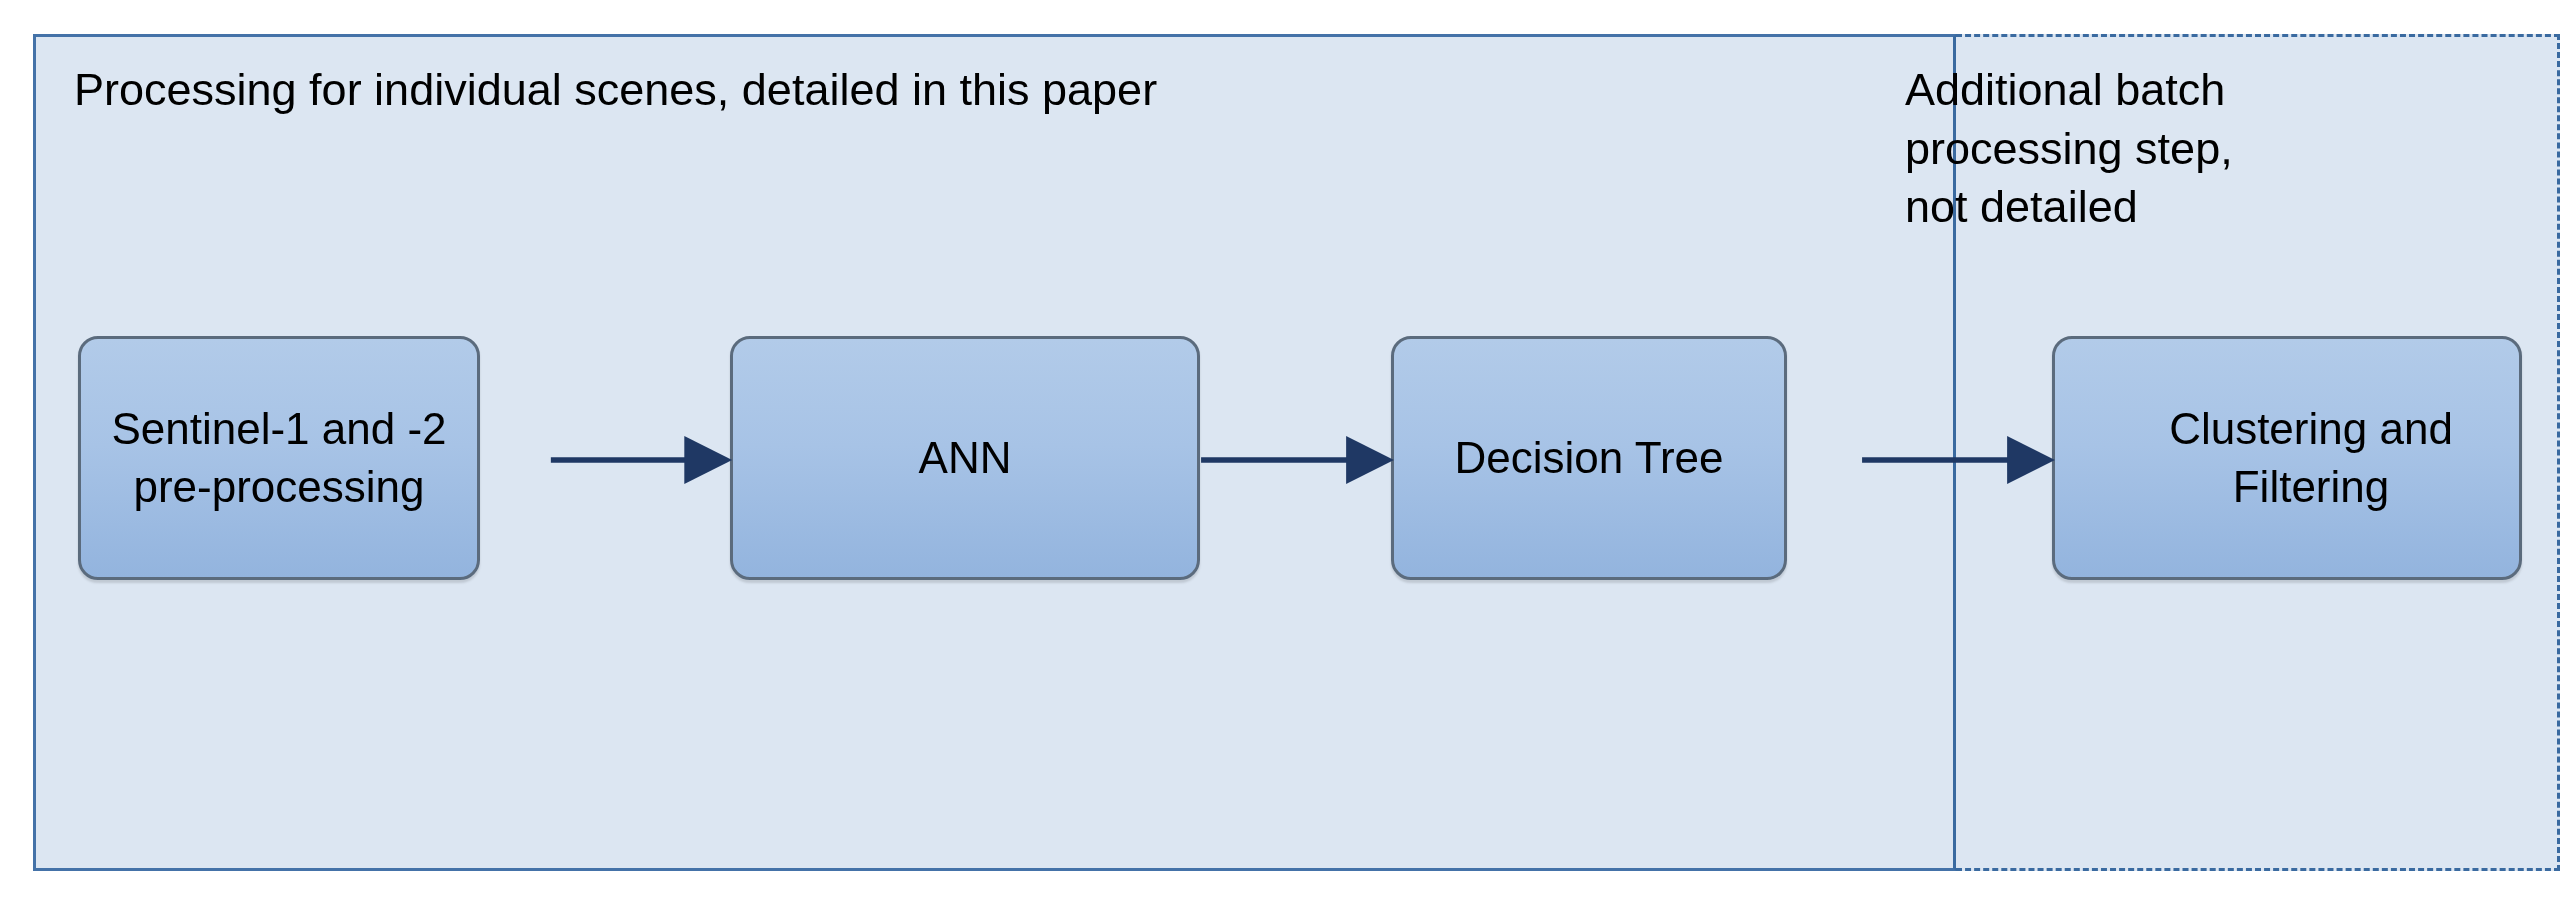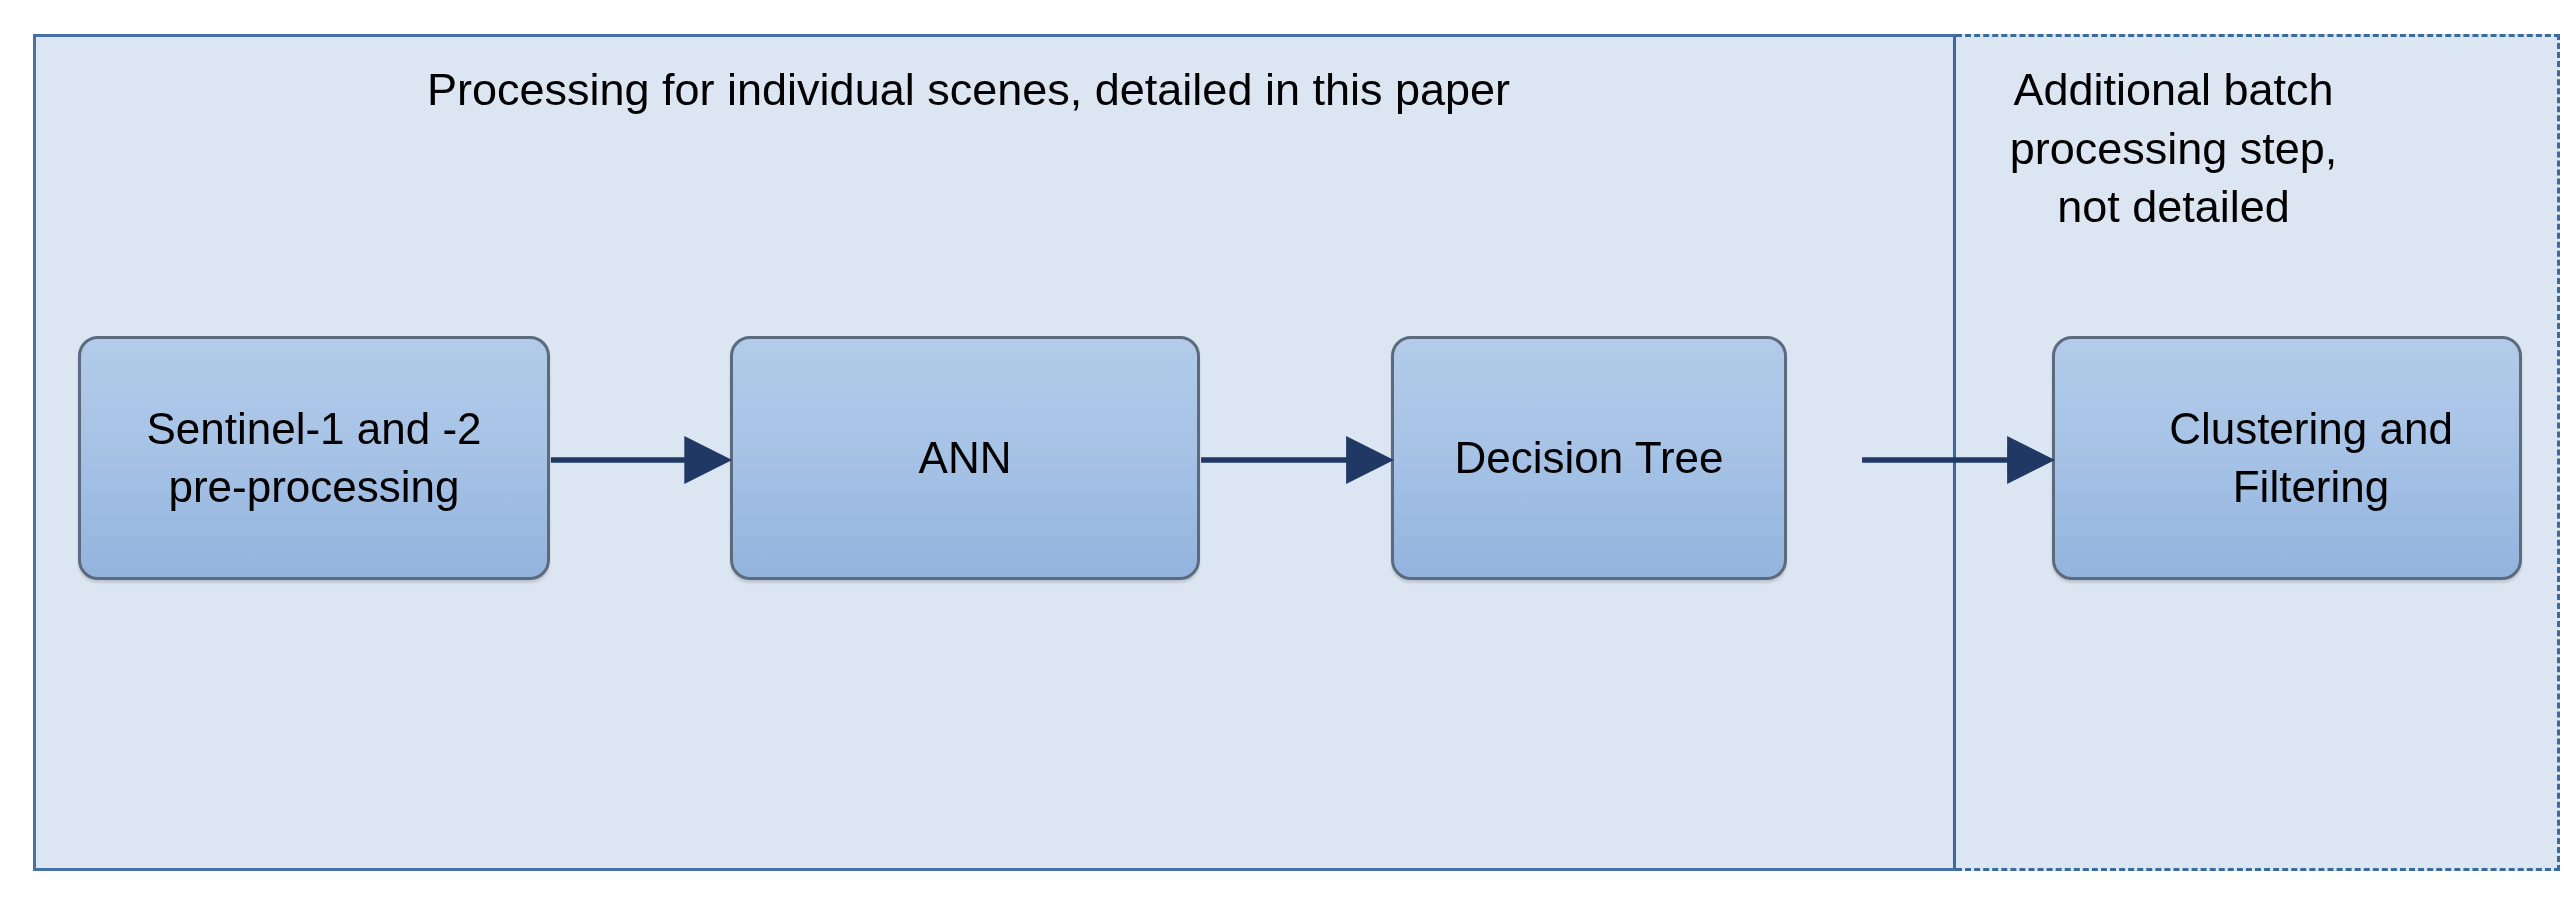--- a/index.html
+++ b/index.html
@@ -47,21 +47,20 @@
 
   
   .panel-caption {
     position: absolute;
     color: #000000;
     font-size: 45px;
     line-height: 1.30;
     letter-spacing: 0px;
     white-space: pre-line;
     font-family: "Liberation Sans", sans-serif;
-    text-align: center;
   }
 
   #caption-individual {
     left: 74px;
     top: 61px;
     width: 1789px;
   }
 
   #caption-batch {
     left: 1905px;
@@ -87,21 +86,21 @@
 
   .process-box .box-label {
     color: #000000;
     font-size: 44px;
     line-height: 1.32;
     white-space: pre-line;
     padding: 0 9.3px;
     font-family: "Liberation Sans", sans-serif;
   }
 
-  #box-preprocessing { left: 78px;  width: 472px; }
+  #box-preprocessing { left: 78px;  width: 402px; }
   #box-ann           { left: 730px;  width: 470px; }
   #box-decision-tree { left: 1391px; width: 396px; }
   #box-clustering    { left: 2052px; width: 470px; padding-left: 48px; }
 
   
   .arrow {
     position: absolute;
     top: 433px;
     height: 54px;
   }

